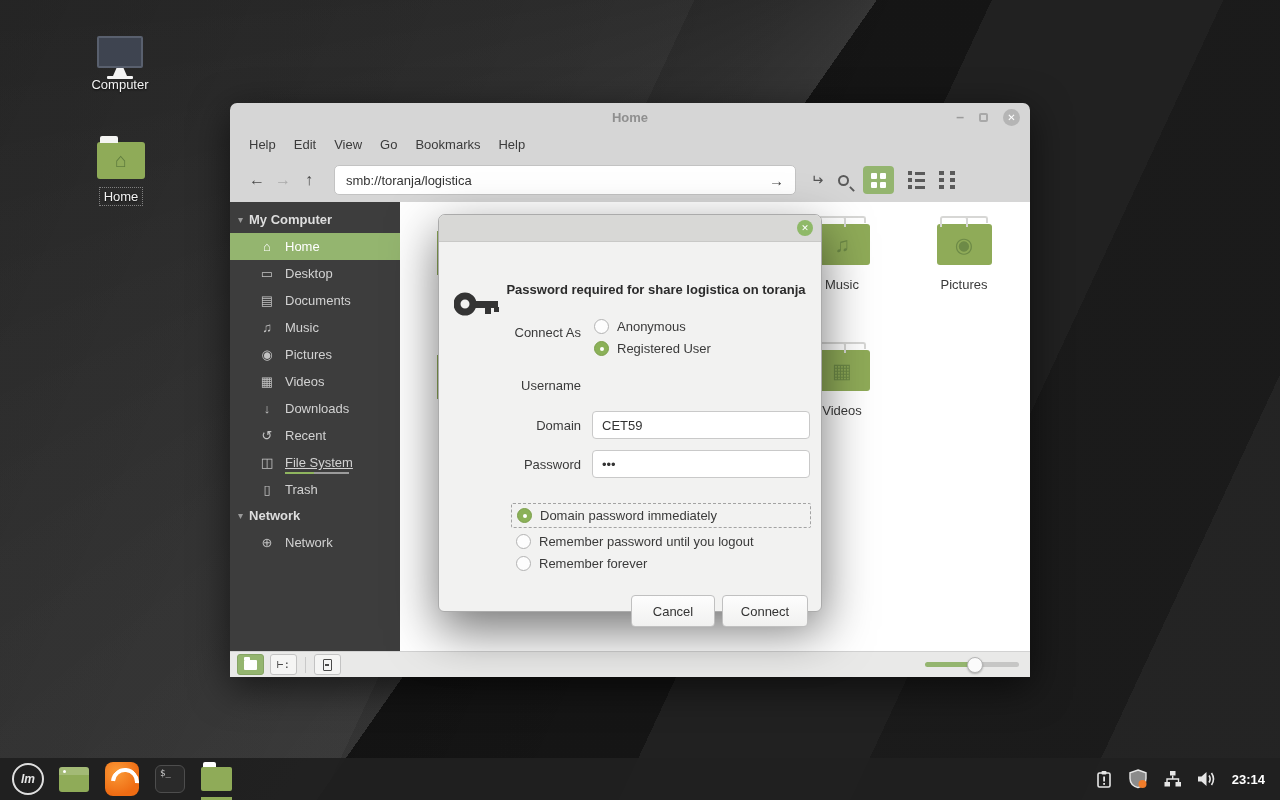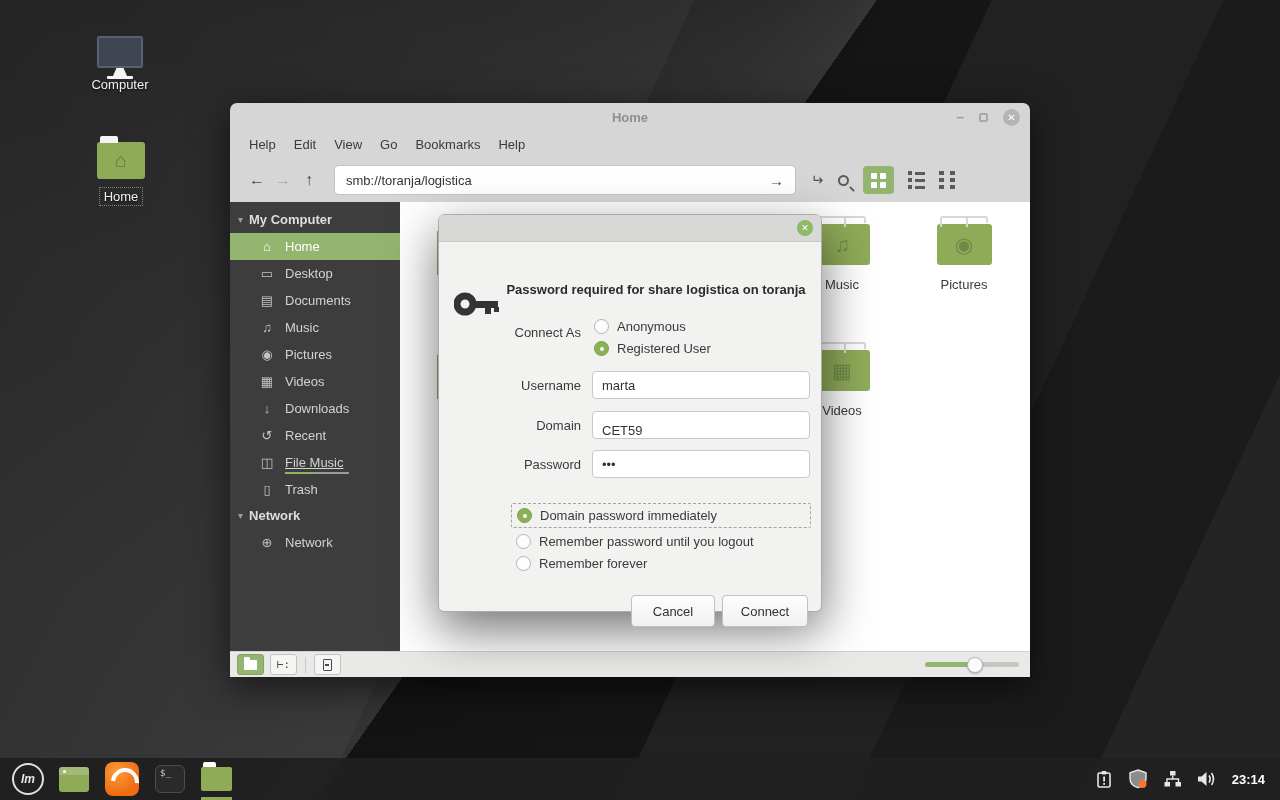--- a/index.html
+++ b/index.html
@@ -250,21 +250,21 @@
       <div class="side-item">
         <span class="s-ic">↓</span>
         <span>Downloads</span>
       </div>
       <div class="side-item">
         <span class="s-ic">↺</span>
         <span>Recent</span>
       </div>
       <div class="side-item">
         <span class="s-ic">◫</span>
-        <span class="fs-label">File Music</span>
+        <span class="fs-label">File System</span>
         <span class="usage-bar"></span>
       </div>
       <div class="side-item">
         <span class="s-ic">▯</span>
         <span>Trash</span>
       </div>
       <div class="side-header">
         <span class="tri">▾</span>
         <span>Network</span>
       </div>
@@ -327,26 +327,23 @@
     <div class="radio-row" style="left:155px; top:77px;">
       <span class="radio"></span>
       <span>Anonymous</span>
     </div>
     <div class="radio-row" style="left:155px; top:99px;">
       <span class="radio checked"></span>
       <span>Registered User</span>
     </div>
 
     <div class="dlg-label" style="top:136px;">Username</div>
-    <div class="entry" style="top:129px;">
-      <span>marta</span>
-    </div>
 
     <div class="dlg-label" style="top:176px;">Domain</div>
-    <div class="entry" style="top:169px;align-items:flex-end;">
+    <div class="entry" style="top:169px;">
       <span>CET59</span>
     </div>
 
     <div class="dlg-label" style="top:215px;">Password</div>
     <div class="entry" style="top:208px;">
       <span>•••</span>
     </div>
 
     <div class="focus-frame">
       <div class="radio-row" style="position:static; display:flex;">

